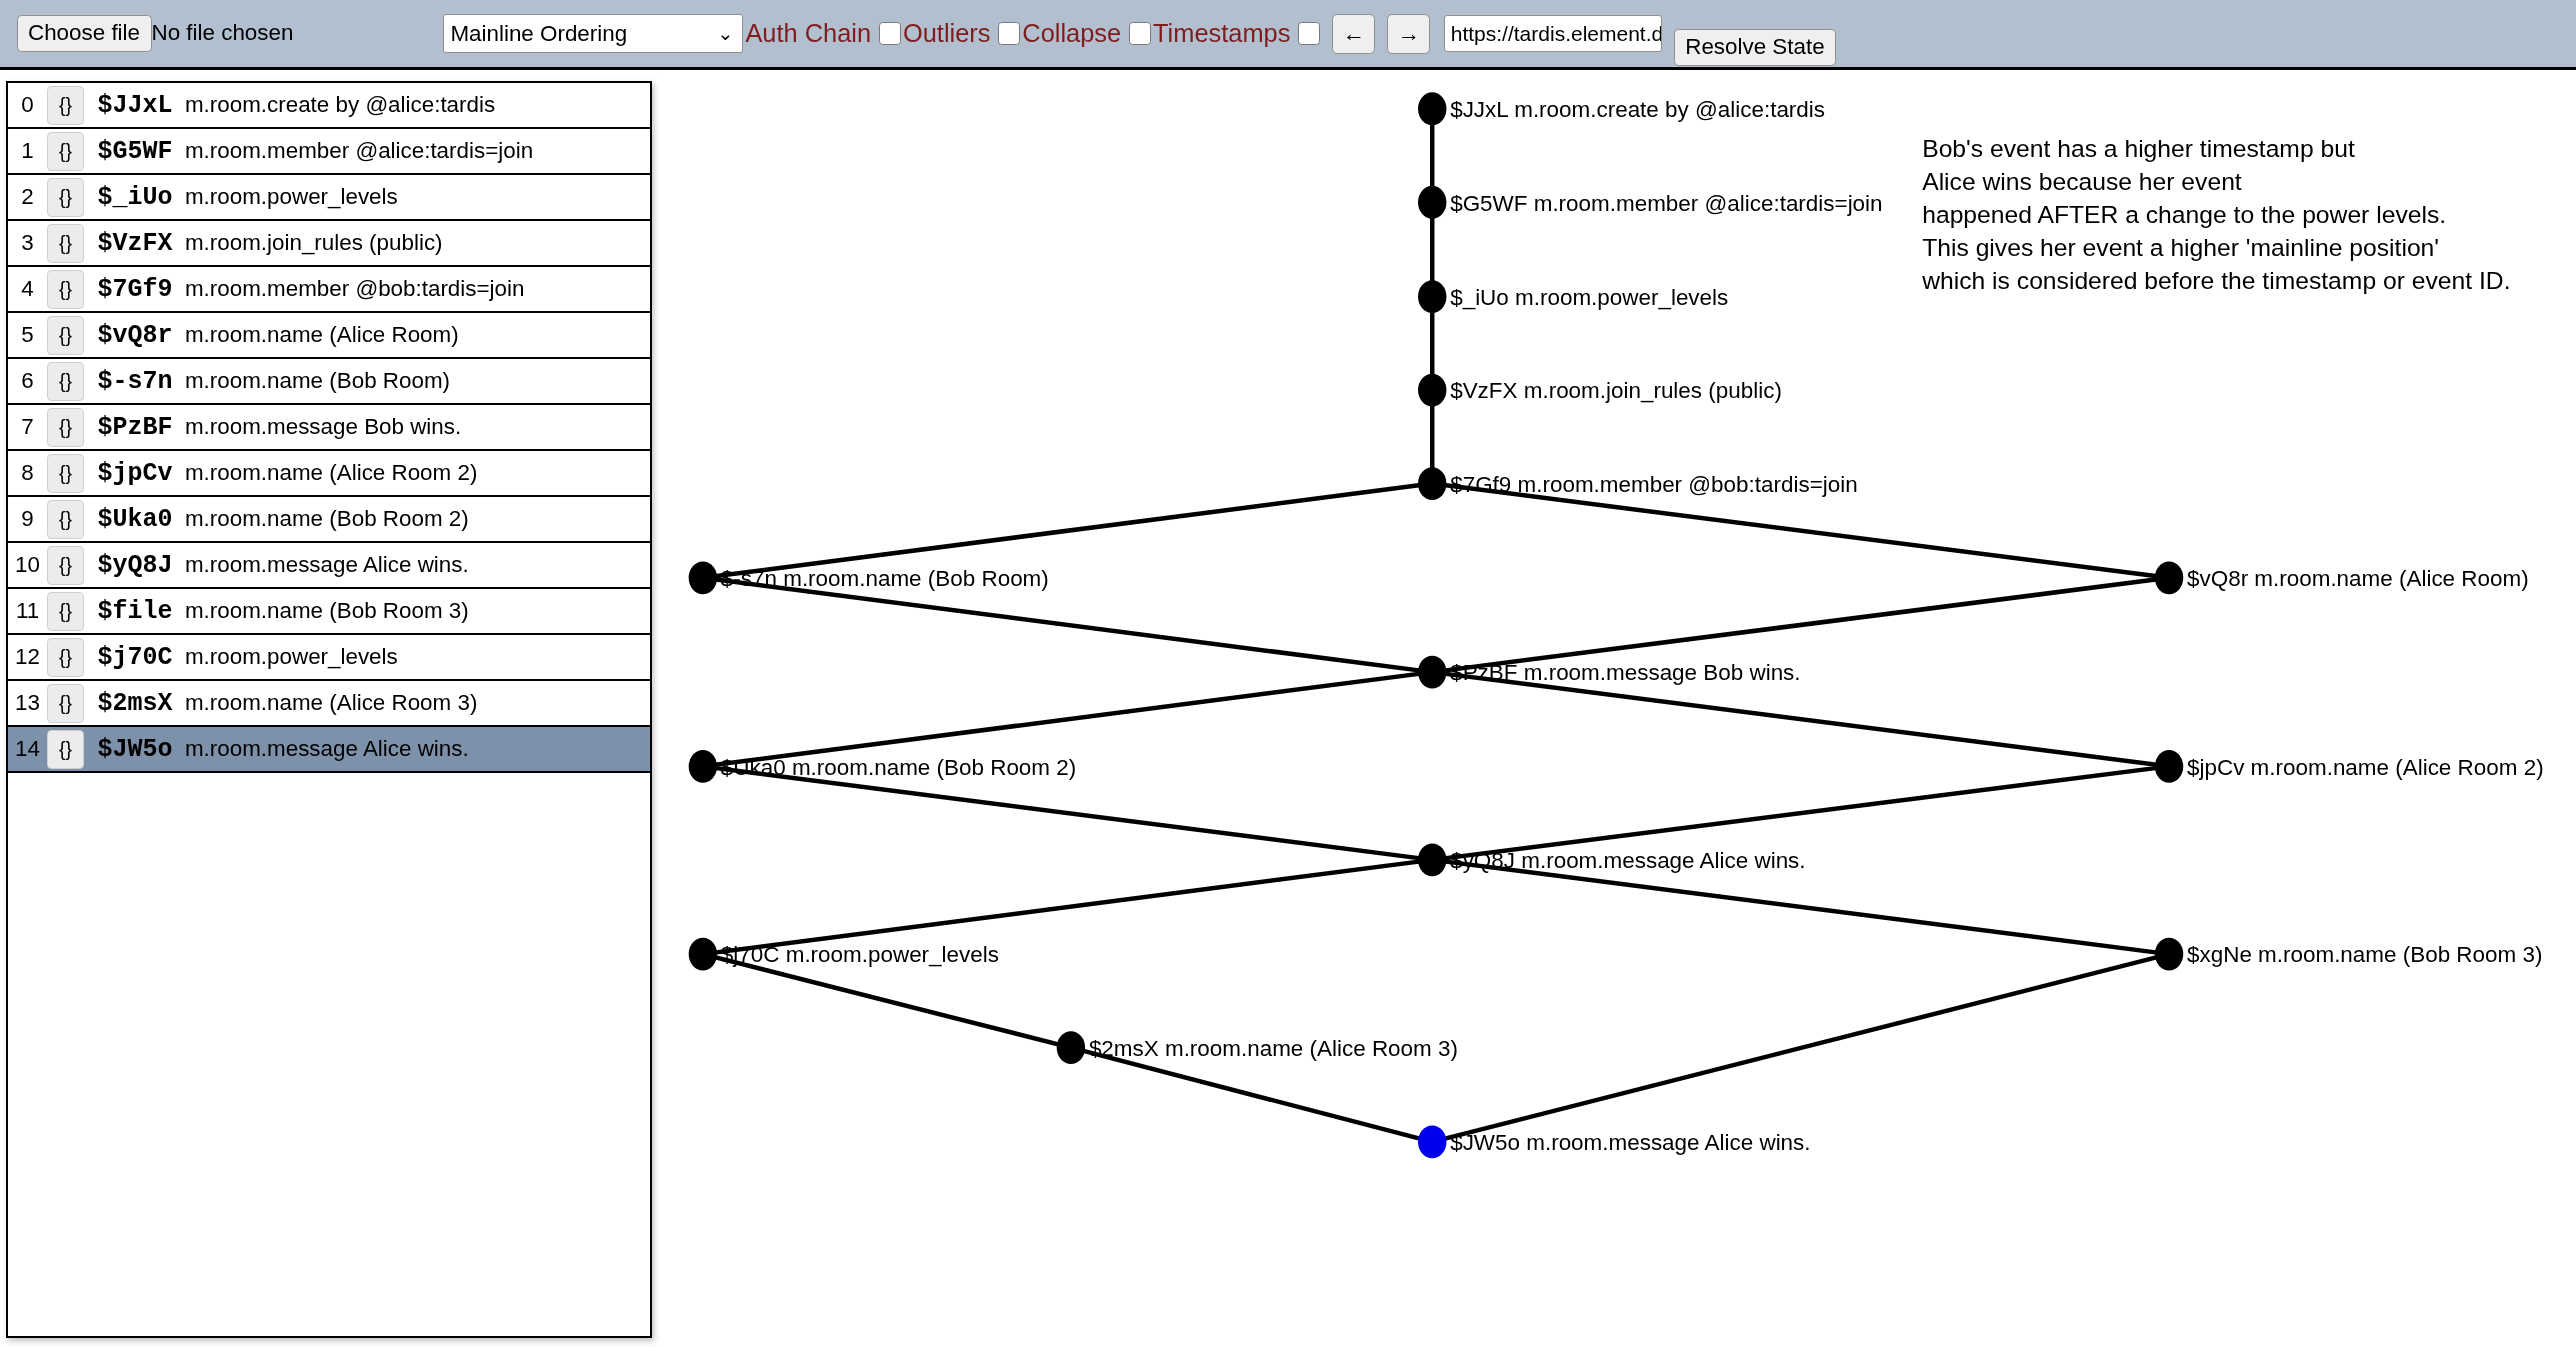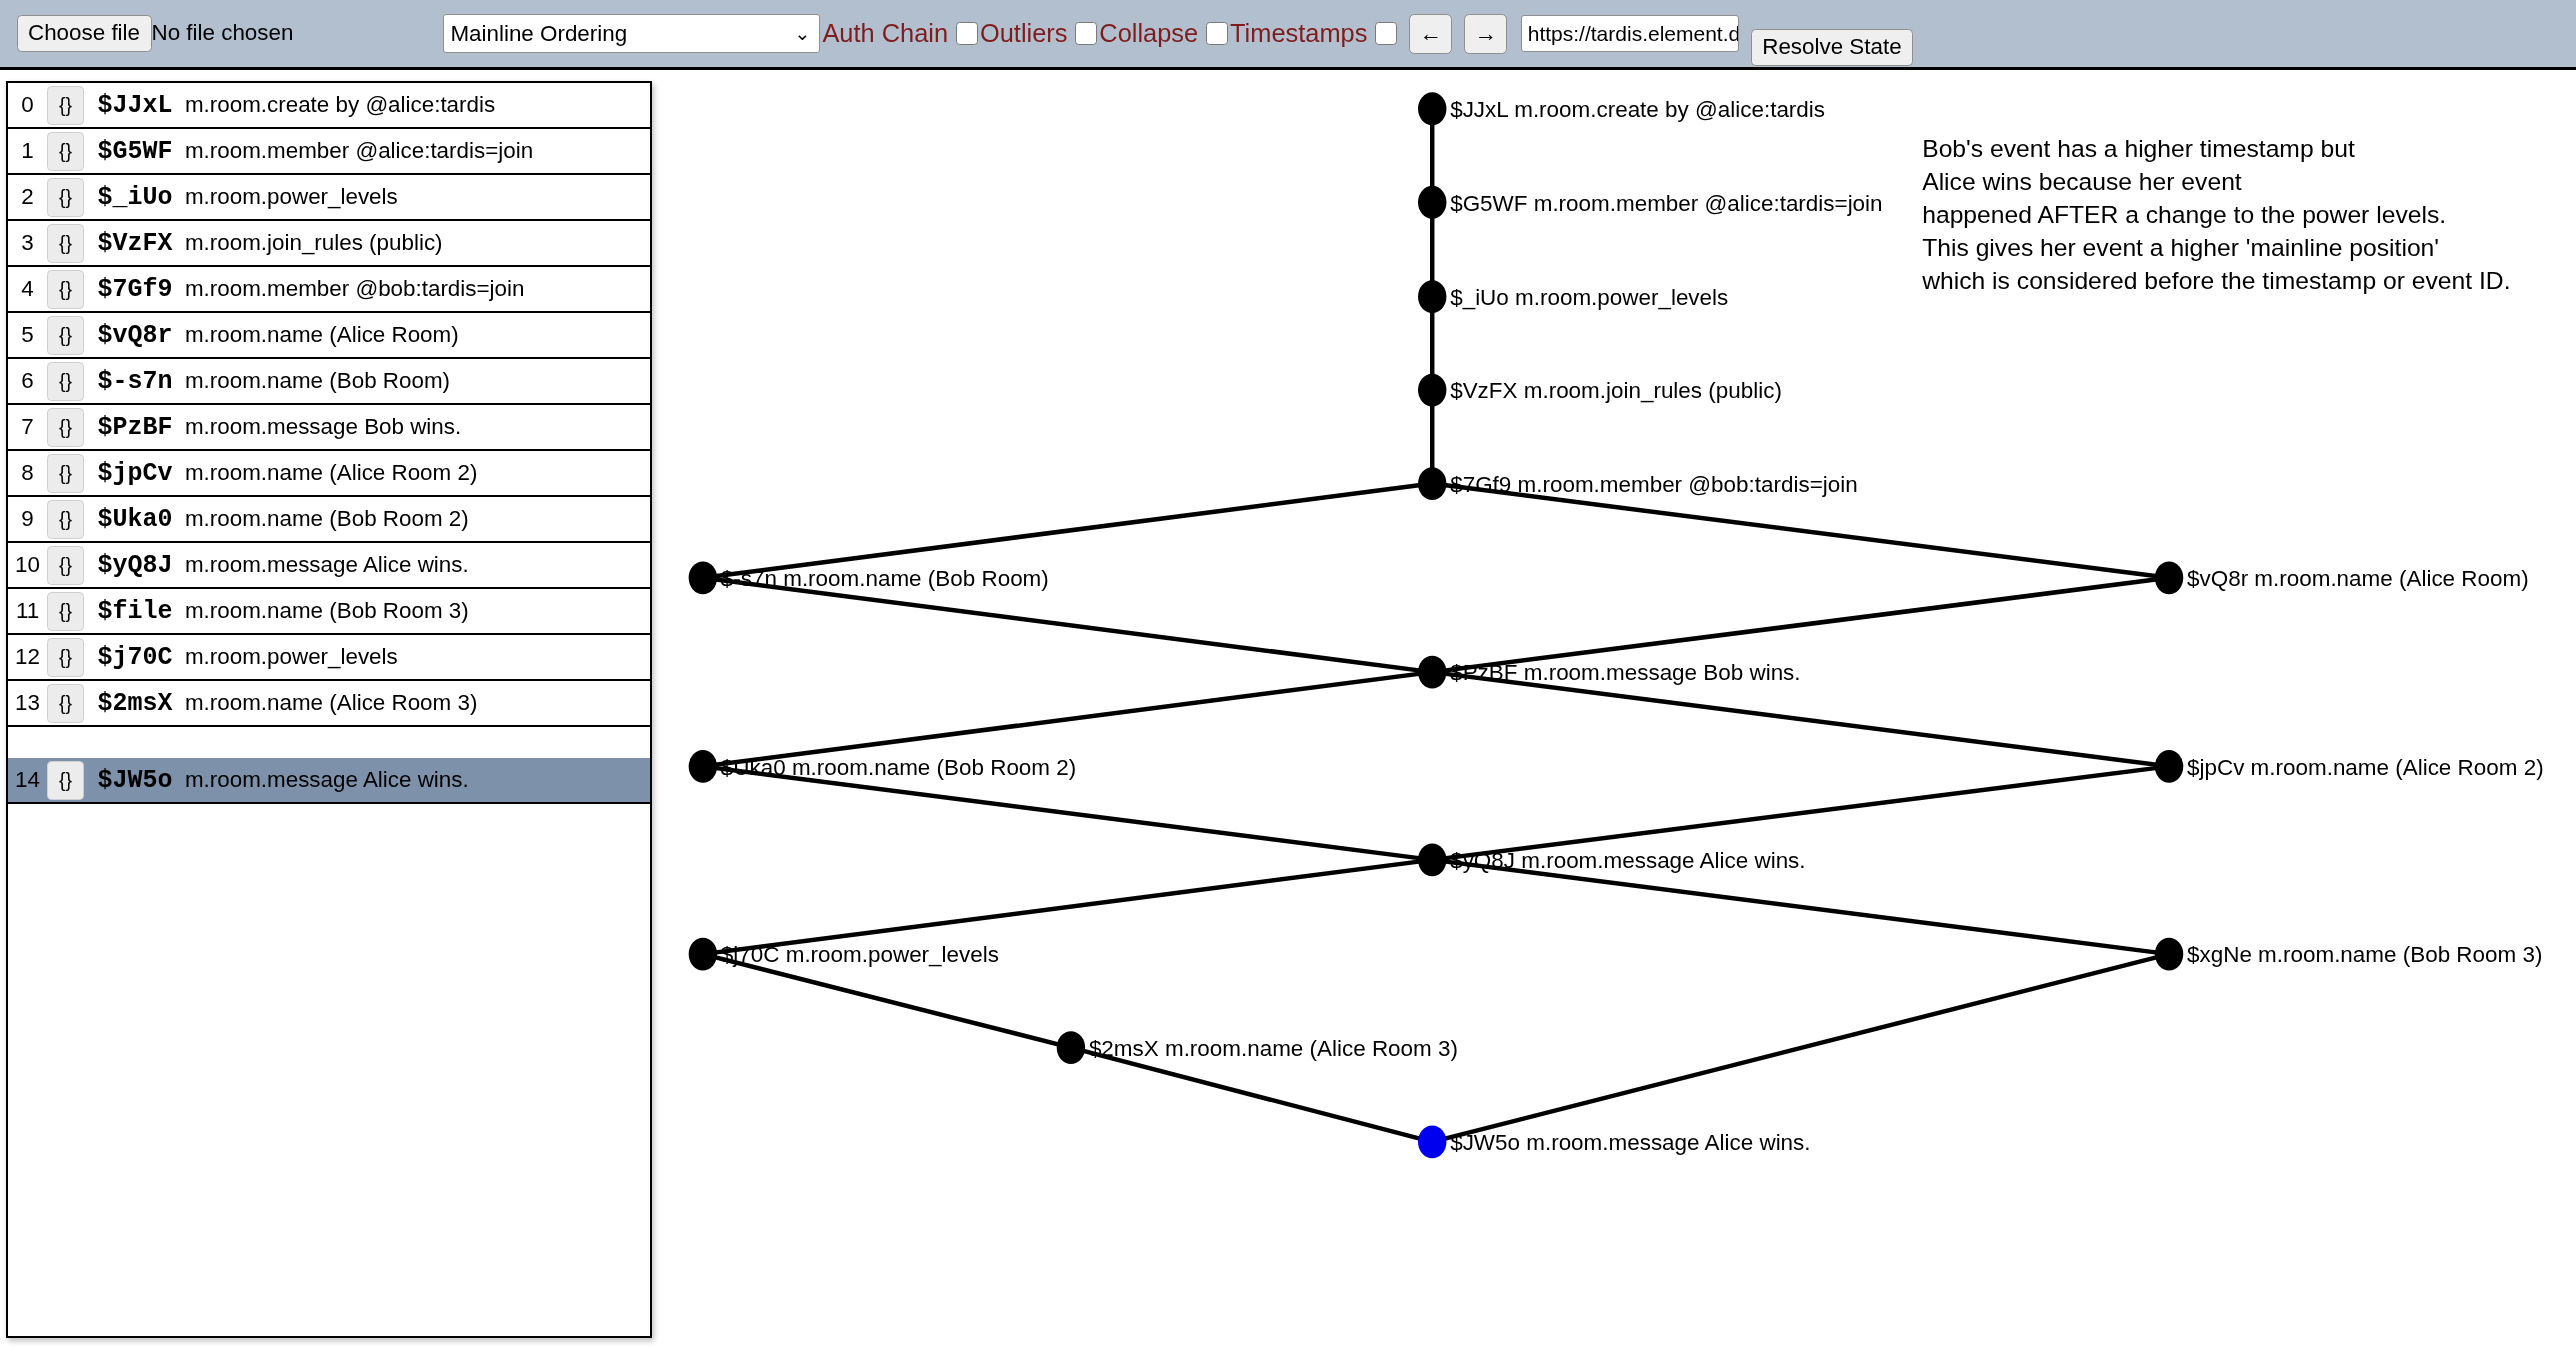--- a/index.html
+++ b/index.html
@@ -48,21 +48,21 @@
   }
   .tb-label {
     font-size: 25.4px;
     color: #7f1d1d;
     white-space: nowrap;
     margin-left: 2px;
   }
   #file-select-wrap { display: flex; align-items: center; }
   #ordering-select {
     margin-left: 150px;
-    width: 377px;
+    width: 300px;
     height: 39px;
     font-family: "Liberation Sans", sans-serif;
     font-size: 22.4px;
     background: #ffffff;
     border: 1.5px solid #8f8f8f;
     border-radius: 3px;
     color: #000;
     padding-left: 6px;
     position: relative;
     display: flex;
@@ -131,21 +131,21 @@
     box-shadow: 2.2px 3px 6px rgba(0,0,0,0.25);
   }
   .ev-row {
     height: 46px;
     border-bottom: 2.2px solid #000000;
     display: flex;
     align-items: center;
     box-sizing: border-box;
     background: #ffffff;
   }
-  .ev-row.selected { background: #7e91ab; margin-top: 31px; }
+  .ev-row.selected { background: #7e91ab; }
   .ev-idx {
     width: 39px;
     text-align: center;
     font-size: 22.4px;
     color: #000;
     flex: 0 0 auto;
   }
   .ev-json {
     width: 37px;
     height: 39px;

